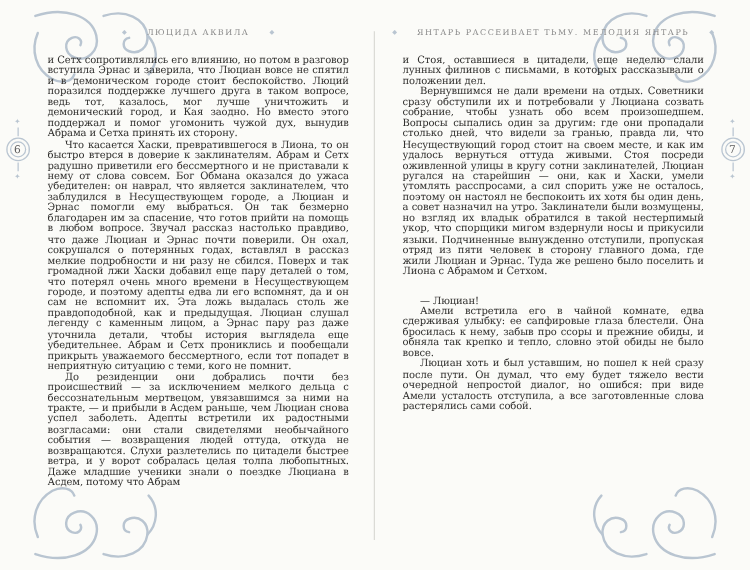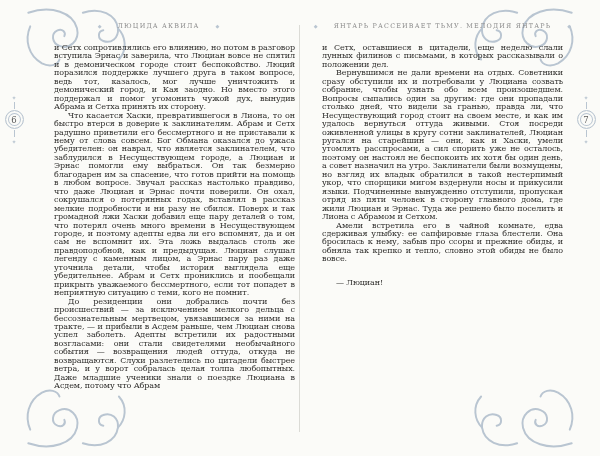--- a/index.html
+++ b/index.html
@@ -49,21 +49,21 @@
     box-shadow: inset 0 0 0 2px var(--bg, #fbfbf8), inset 0 0 0 3px currentColor;
   }
   .med-num { font-size:8.5px; color:#5c5c5c; }
 
   
   .text-col {
     position:absolute; top:44px; width:241px; height:390px;
     text-align:justify; font-size:8px; line-height:8.45px;
     letter-spacing:-0.1px; overflow:hidden;
   }
-  .page-left  .text-col { left:38px;margin-left:16px; }
+  .page-left  .text-col { left:38px; }
   .page-right .text-col { left:322px; }
   .para { text-indent:14px; }
   .para.no-indent { text-indent:0; }
   .para.scene-break { margin-top:15px; }
 </style>
 </head>
 <body>
 
 <svg width="0" height="0" style="position:absolute" aria-hidden="true">
   <defs>
@@ -128,20 +128,21 @@
       <span class="med-knot">✦</span>
       <span class="med-line"></span>
       <span class="med-circle">
         <span class="med-num">7</span>
       </span>
       <span class="med-line"></span>
       <span class="med-knot">✦</span>
     </div>
 
     <div class="text-col">
-      <p class="para no-indent">и Сетх, оставшиеся в цитадели, еще неделю слали лунных филинов с письмами, в которых рассказывали о положении дел.</p>
+      <p class="para no-indent">и Стоя, оставшиеся в цитадели, еще неделю слали лунных филинов с письмами, в которых рассказывали о положении дел.</p>
       <p class="para">Вернувшимся не дали времени на отдых. Советники сразу обступили их и потребовали у Люциана созвать собрание, чтобы узнать обо всем произошедшем. Вопросы сыпались один за другим: где они пропадали столько дней, что видели за гранью, правда ли, что Несуществующий город стоит на своем месте, и как им удалось вернуться оттуда живыми. Стоя посреди оживленной улицы в кругу сотни заклинателей, Люциан ругался на старейшин — они, как и Хаски, умели утомлять расспросами, а сил спорить уже не осталось, поэтому он настоял не беспокоить их хотя бы один день, а совет назначил на утро. Заклинатели были возмущены, но взгляд их владык обратился в такой нестерпимый укор, что спорщики мигом вздернули носы и прикусили языки. Подчиненные вынужденно отступили, пропуская отряд из пяти человек в сторону главного дома, где жили Люциан и Эрнас. Туда же решено было поселить и Лиона с Абрамом и Сетхом.</p>
+      <p class="para scene-break">— Люциан!</p>
       <p class="para">Амели встретила его в чайной комнате, едва сдерживая улыбку: ее сапфировые глаза блестели. Она бросилась к нему, забыв про ссоры и прежние обиды, и обняла так крепко и тепло, словно этой обиды не было вовсе.</p>
-      <p class="para scene-break">— Люциан!</p>
+      <p class="para">Люциан хоть и был уставшим, но пошел к ней сразу после пути. Он думал, что ему будет тяжело вести очередной непростой диалог, но ошибся: при виде Амели усталость отступила, а все заготовленные слова растерялись сами собой.</p>
     </div>
   </section>
 
 </div>
 
 </body></html>

